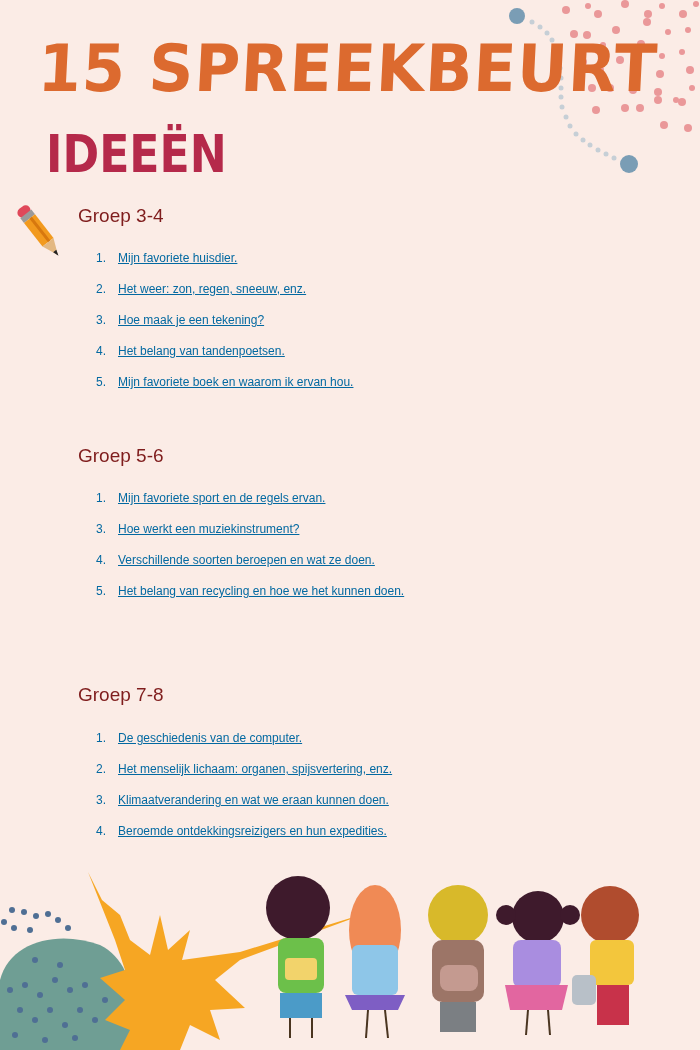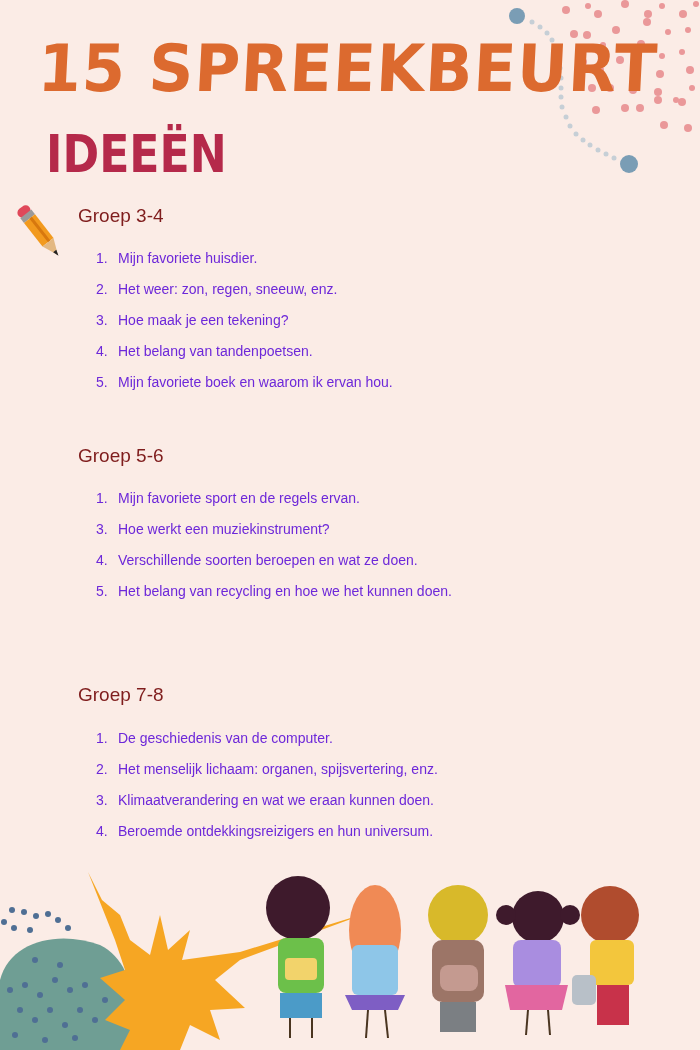--- a/index.html
+++ b/index.html
@@ -2,21 +2,21 @@
 <html><head>
   <meta charset="utf-8">
   <style>
     html, body { margin:0; padding:0; }
     body { width:700px; height:1050px; background:#fbece6; position:relative; overflow:hidden; font-family:"Liberation Sans", sans-serif; }
     .title1 { position:absolute; left:38px; top:38px; font-family:"DejaVu Sans", sans-serif; font-weight:bold; font-size:62px; letter-spacing:1px; color:#dc6a2f; line-height:1; transform:scaleY(1.05) skewX(-3deg); white-space:nowrap; z-index:2; }
     .title2 { position:absolute; left:46px; top:128px; font-family:"DejaVu Sans", sans-serif; font-weight:bold; font-size:52px; color:#b5294a; line-height:1; transform:scaleX(0.85); transform-origin:left; z-index:2; }
     .deco { position:absolute; z-index:1; }
     .group-title { position:absolute; left:78px; font-size:19px; color:#7f1d1d; }
     .list { position:absolute; left:96px; margin:0; padding:0; list-style:none; }
-    .list li { font-size:14px; color:#6d28d9; height:31px; line-height:31px; white-space:nowrap; }
+    .list li { font-size:12px; color:#0369a1; height:31px; line-height:31px; white-space:nowrap;text-decoration:underline; }
     .num { display:inline-block; width:22px; }
     .bottom-art { position:absolute; left:0; top:860px; width:700px; height:190px; }
   </style>
 </head>
 <body>
 
 <svg class="deco" style="left:500px;top:0;" width="200" height="180">
   <g fill="#e88a8c" opacity="0.85">
     <circle cx="66" cy="10" r="4"></circle>
       <circle cx="88" cy="6" r="3"></circle>
@@ -110,21 +110,21 @@
   <li><span class="num">3.</span><span>Hoe werkt een muziekinstrument?</span></li>
   <li><span class="num">4.</span><span>Verschillende soorten beroepen en wat ze doen.</span></li>
   <li><span class="num">5.</span><span>Het belang van recycling en hoe we het kunnen doen.</span></li>
 </ul>
 
 <div class="group-title" style="top:684px;">Groep 7-8</div>
 <ul class="list" style="top:723px;">
   <li><span class="num">1.</span><span>De geschiedenis van de computer.</span></li>
   <li><span class="num">2.</span><span>Het menselijk lichaam: organen, spijsvertering, enz.</span></li>
   <li><span class="num">3.</span><span>Klimaatverandering en wat we eraan kunnen doen.</span></li>
-  <li><span class="num">4.</span><span>Beroemde ontdekkingsreizigers en hun universum.</span></li>
+  <li><span class="num">4.</span><span>Beroemde ontdekkingsreizigers en hun expedities.</span></li>
 </ul>
 
 <svg class="bottom-art" viewBox="0 0 700 190" width="700" height="190">
 
   <g fill="#4f6f94">
     <circle cx="12" cy="50" r="3"></circle>
       <circle cx="24" cy="52" r="3"></circle>
       <circle cx="36" cy="56" r="3"></circle>
       <circle cx="48" cy="54" r="3"></circle>
     <circle cx="58" cy="60" r="3"></circle>

